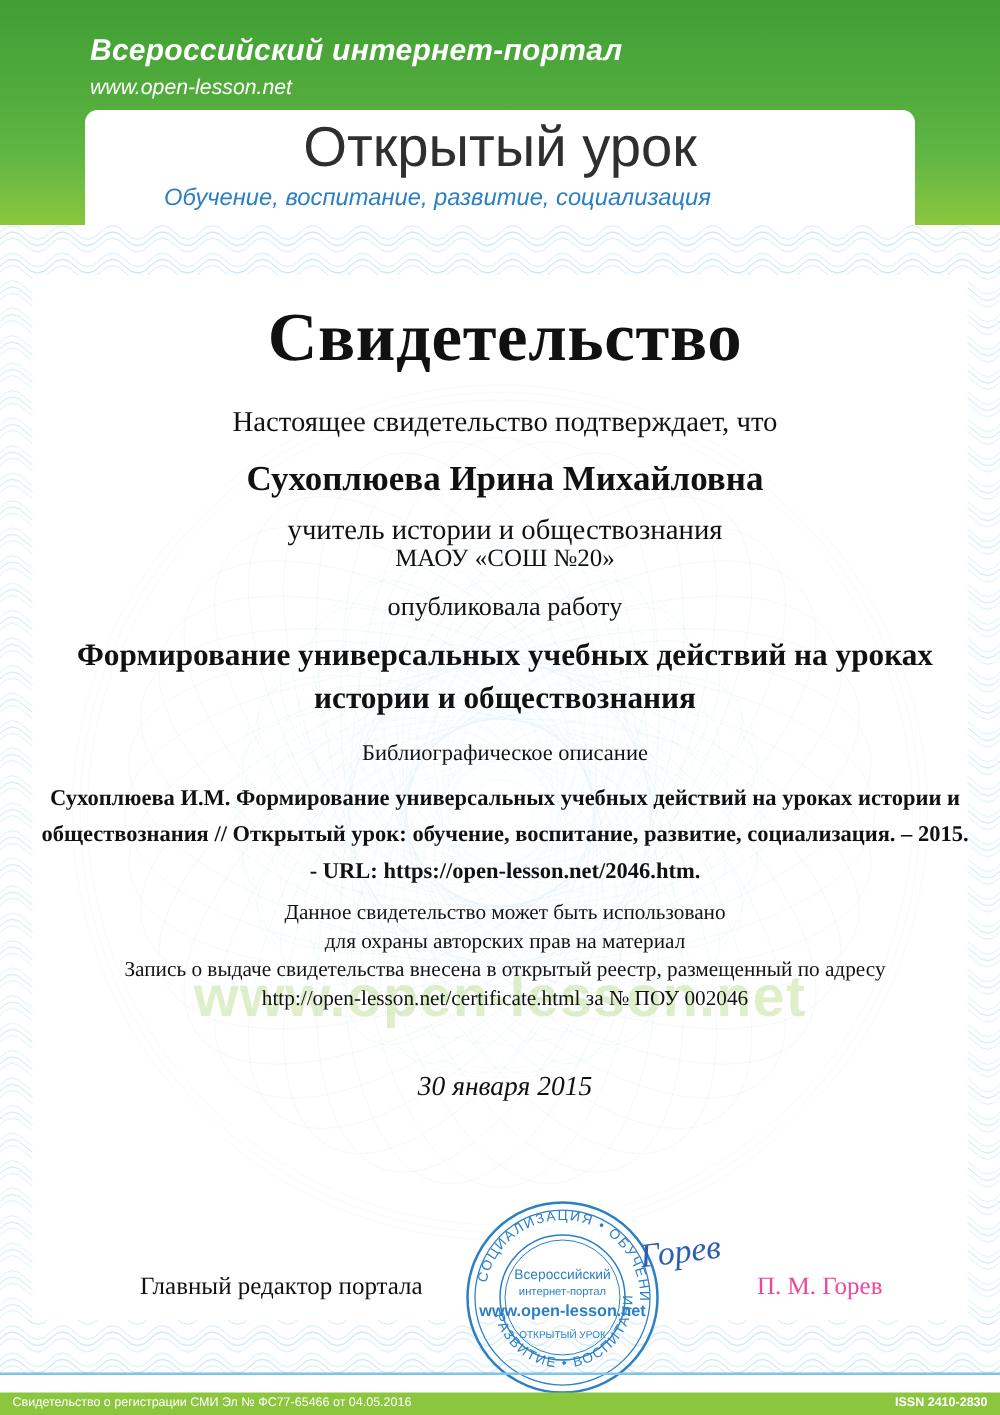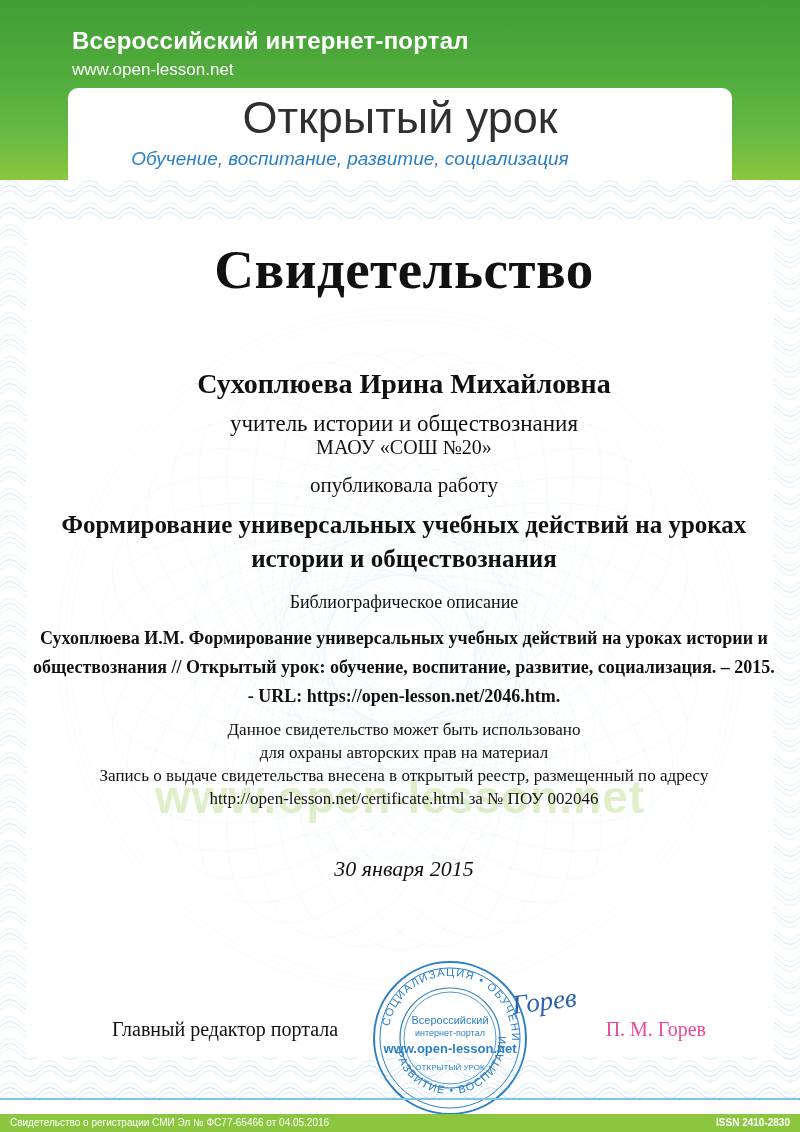--- a/index.html
+++ b/index.html
@@ -30,20 +30,21 @@
     height: 180px;
     background: linear-gradient(180deg, #3f9e35 0%, #53ad3c 45%, #62b744 70%, #8cc63f 100%);
     overflow: hidden;
   }
   .header-portal {
     position: absolute;
     left: 72px;
     top: 26px;
     color: #ffffff;
     font-family: "Liberation Sans", sans-serif;
+    font-style: italic;
   }
   .header-portal .line1 {
     font-size: 24px;
     font-weight: bold;
     letter-spacing: 0.2px;
     line-height: 30px;
   }
   .header-portal .line2 {
     font-size: 17px;
     font-weight: normal;
@@ -353,20 +354,21 @@
         <g transform="scale(0.34) rotate(14)">
             <use href="#rose"></use>
           </g>
       </g>
     </svg>
     <div class="watermark">www.open-lesson.net</div>
   </div>
 
   <div class="body">
     <div class="cert-title">Свидетельство</div>
+    <div class="line-center confirm">Настоящее свидетельство подтверждает, что</div>
     <div class="line-center person">Сухоплюева Ирина Михайловна</div>
     <div class="line-center role1">учитель истории и обществознания</div>
     <div class="line-center role2">МАОУ «СОШ №20»</div>
     <div class="line-center published">опубликовала работу</div>
     <div class="line-center work">Формирование универсальных учебных действий на уроках истории и обществознания</div>
     <div class="line-center biblio-label">Библиографическое описание</div>
     <div class="line-center biblio">Сухоплюева И.М. Формирование универсальных учебных действий на уроках истории и обществознания // Открытый урок: обучение, воспитание, развитие, социализация. – 2015. - URL: https://open-lesson.net/2046.htm.</div>
 
     <div class="line-center notice">
       <div>Данное свидетельство может быть использовано</div>

